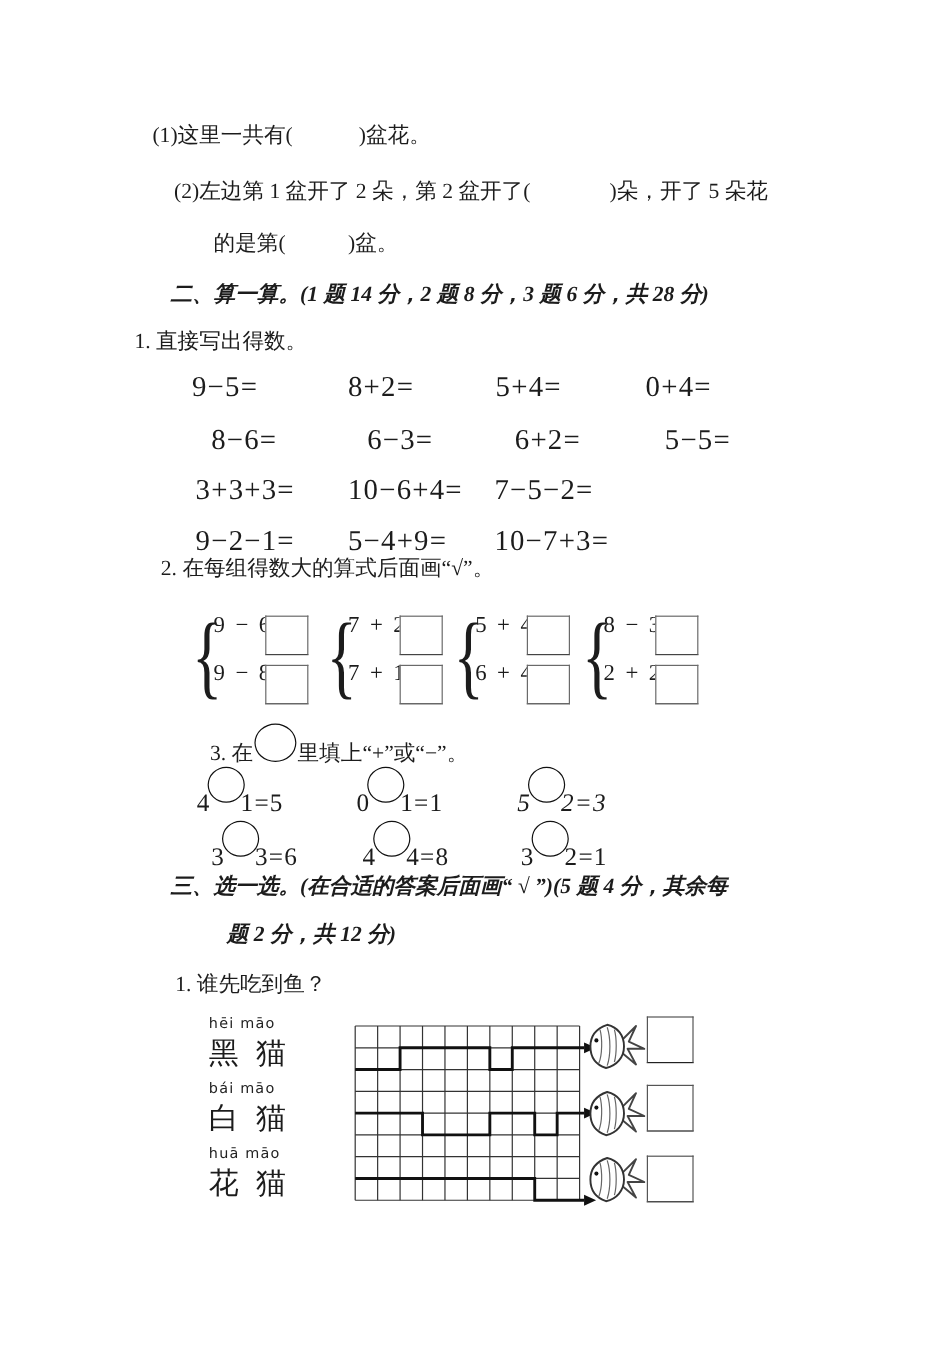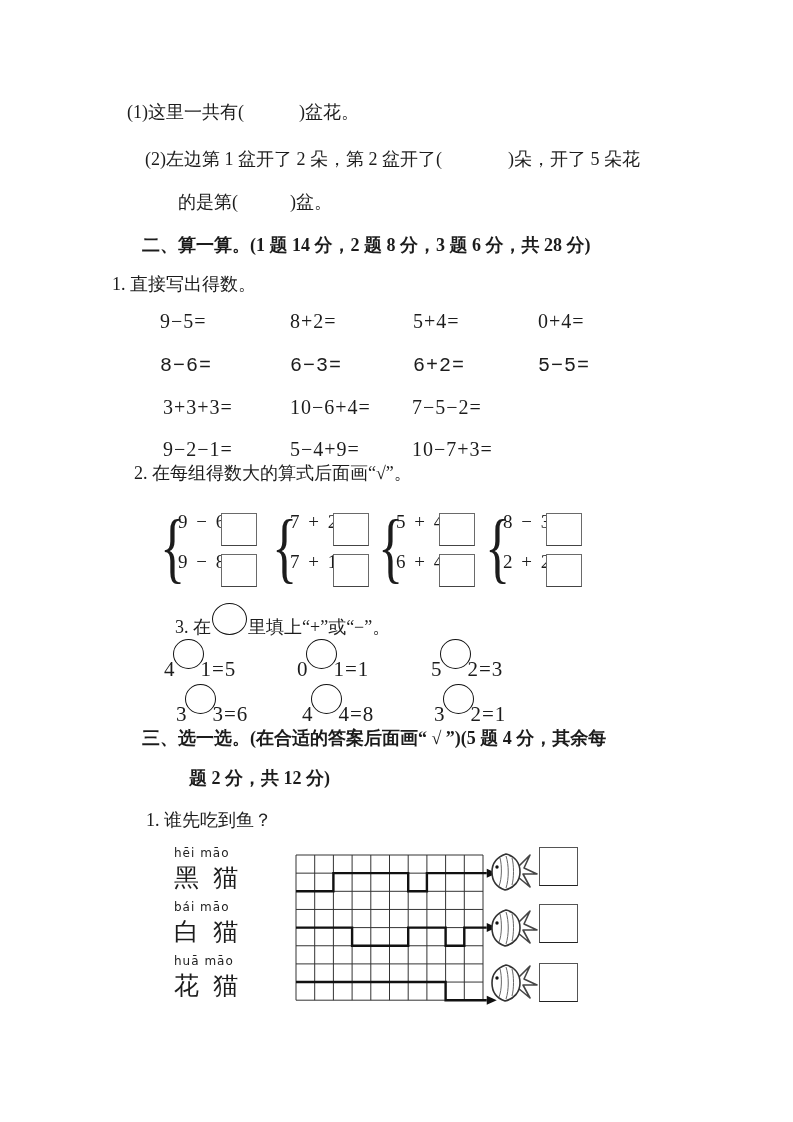--- a/index.html
+++ b/index.html
@@ -3,23 +3,23 @@
 <meta charset="utf-8">
 <style>
   html,body{margin:0;padding:0;}
   body{
     width:793px;height:1122px;background:#ffffff;position:relative;
     font-family:"Liberation Serif","DejaVu Serif",serif;color:#1c1c1c;
     overflow:hidden;
   }
   .abs{position:absolute;white-space:nowrap;}
   .body-text{font-size:18px;}
-  .bold{font-weight:bold;}
+  .bold{font-weight:bold;font-style:italic;}
   .blank{display:inline-block;height:2px;}
-  .eqtext{font-size:20px;letter-spacing:1px;}
+  .eqtext{font-size:24px;letter-spacing:1px;}
   .q1row span{position:absolute;top:0;}
   .q1c0{left:0;} .q1c1{left:130px;} .q1c2{left:253px;} .q1c3{left:378px;}
   .q1b0{left:3px;} .q1b1{left:130px;} .q1b2{left:252px;}
   .group{position:absolute;top:507px;width:100px;height:84px;}
   .brace{
     position:absolute;left:-4px;top:2px;font-size:62px;line-height:62px;
     transform:scale(0.85,1.25);transform-origin:top left;font-weight:normal;
   }
   .gexpr{position:absolute;left:14px;font-size:19px;letter-spacing:2px;}
   .gex0{top:4px;} .gex1{top:44px;}
@@ -53,21 +53,21 @@
 
 <div class="abs body-text bold" style="left:142px;top:233px;">二、算一算。(1 题 14 分，2 题 8 分，3 题 6 分，共 28 分)</div>
 <div class="abs body-text" style="left:112px;top:272px;">1. 直接写出得数。</div>
 
 <div class="abs q1row eqtext" style="left:160px;top:310px;width:500px;height:24px;">
   <span class="q1c0">9−5=</span>
   <span class="q1c1">8+2=</span>
   <span class="q1c2">5+4=</span>
   <span class="q1c3">0+4=</span>
 </div>
-<div class="abs q1row eqtext" style="left:160px;top:354px;width:500px;height:24px;font-family:Liberation Mono, monospace;">
+<div class="abs q1row eqtext" style="left:176px;top:354px;width:500px;height:24px;">
   <span class="q1c0">8−6=</span>
   <span class="q1c1">6−3=</span>
   <span class="q1c2">6+2=</span>
   <span class="q1c3">5−5=</span>
 </div>
 <div class="abs q1row eqtext" style="left:160px;top:396px;width:500px;height:24px;">
   <span class="q1b0">3+3+3=</span>
   <span class="q1b1">10−6+4=</span>
   <span class="q1b2">7−5−2=</span>
 </div>
@@ -107,21 +107,21 @@
   <span class="gbox gb0"></span>
   <span class="gbox gb1"></span>
 </div>
 
 <div class="abs body-text" style="left:134px;top:603px;margin-left:41px;">
   <span>3. 在</span><span class="qc-label"></span><span>里填上“+”或“−”。</span>
 </div>
 
 <div class="abs eq" style="left:164px;top:649px;"><span>4</span><span class="qc"></span><span>1=5</span></div>
 <div class="abs eq" style="left:297px;top:649px;"><span>0</span><span class="qc"></span><span>1=1</span></div>
-<div class="abs eq" style="left:431px;top:649px;"><span>5</span><span class="qc"></span><span>2=3</span></div>
+<div class="abs eq" style="left:431px;top:649px;font-style:italic;"><span>5</span><span class="qc"></span><span>2=3</span></div>
 <div class="abs eq" style="left:176px;top:694px;"><span>3</span><span class="qc"></span><span>3=6</span></div>
 <div class="abs eq" style="left:302px;top:694px;"><span>4</span><span class="qc"></span><span>4=8</span></div>
 <div class="abs eq" style="left:434px;top:694px;"><span>3</span><span class="qc"></span><span>2=1</span></div>
 
 <div class="abs body-text bold" style="left:142px;top:726px;">三、选一选。(在合适的答案后面画“ √ ”)(5 题 4 分，其余每</div>
 <div class="abs body-text bold" style="left:189px;top:766px;">题 2 分，共 12 分)</div>
 <div class="abs body-text" style="left:146px;top:808px;">1. 谁先吃到鱼？</div>
 
 <div class="cat-block" style="top:846px;">
   <div class="pinyin">hēi māo</div>

